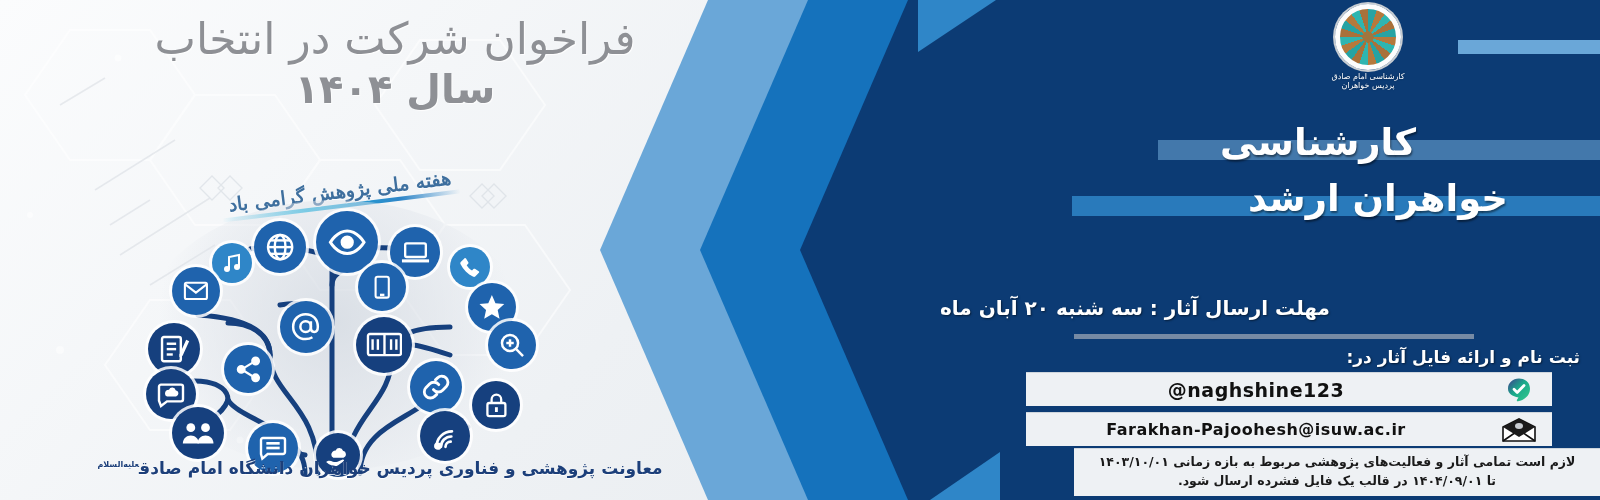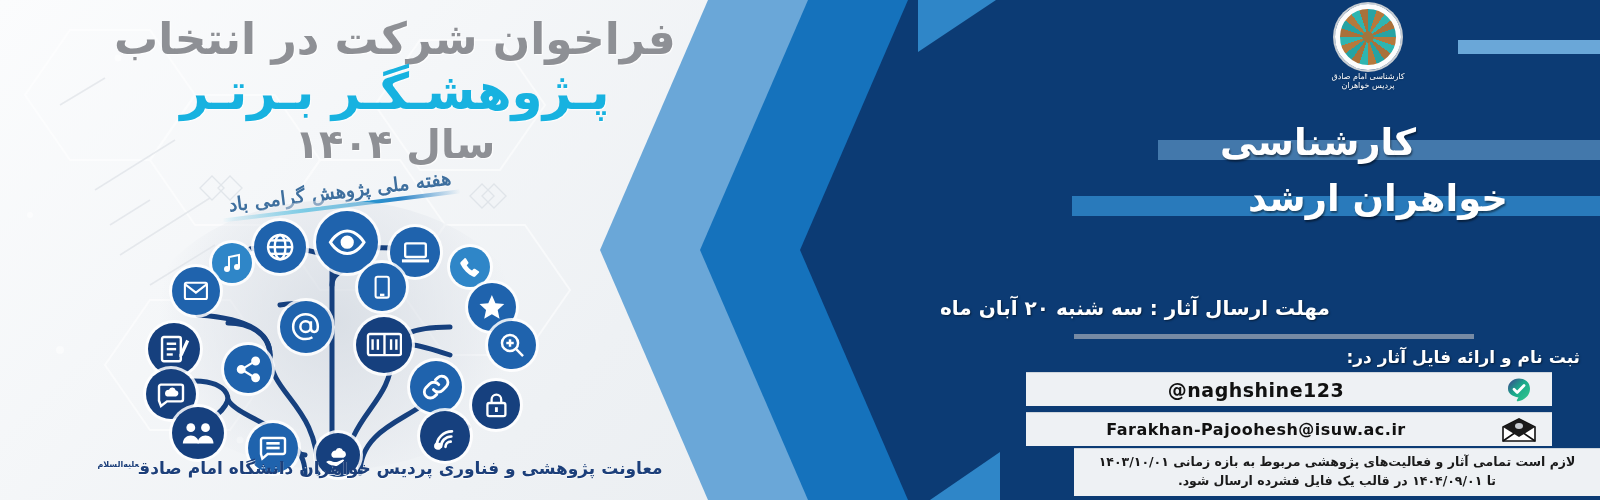--- a/index.html
+++ b/index.html
@@ -50,21 +50,21 @@
     background:#2f86c8;
     clip-path:polygon(0 100%, 100% 100%, 100% 0);
   }
 
   
   .title-block {
     position:absolute; right:880px; top:14px;
     width:650px; text-align:center; direction:rtl;
   }
   .t-line1 {
-    font-size:44px; font-weight:bold; color:#8e9095;
+    font-size:44px; font-weight:normal; color:#8e9095;
     letter-spacing:-1px; line-height:1.15;
     text-shadow:1px 1px 1px rgba(255,255,255,.9);
   }
   .t-line2 {
     font-size:50px; font-weight:bold; color:#17b2e0;
     line-height:1.1; letter-spacing:1px;
     text-shadow:1px 1px 1px rgba(255,255,255,.9);
   }
   .t-line3 {
     font-size:40px; font-weight:bold; color:#8e9095;
@@ -245,21 +245,20 @@
   </svg>
 
   <div class="chev chev-light"></div>
   <div class="chev chev-mid"></div>
   <div class="chev chev-dark"></div>
   <div class="corner-wedge"></div>
   <div class="corner-wedge-b"></div>
 
   <div class="title-block">
     <div class="t-line1">فراخوان شرکت در انتخاب</div>
-    <div class="t-line2">پـژوهشـگـر بـرتـر</div>
     <div class="t-line3">سال ۱۴۰۴</div>
   </div>
 
   <div class="calligraphy">
     <span>هفته ملی پژوهش گرامی باد</span>
     <span class="swoosh"></span>
   </div>
 
   <div class="tree-wrap">
     <div class="tree-halo"></div>

